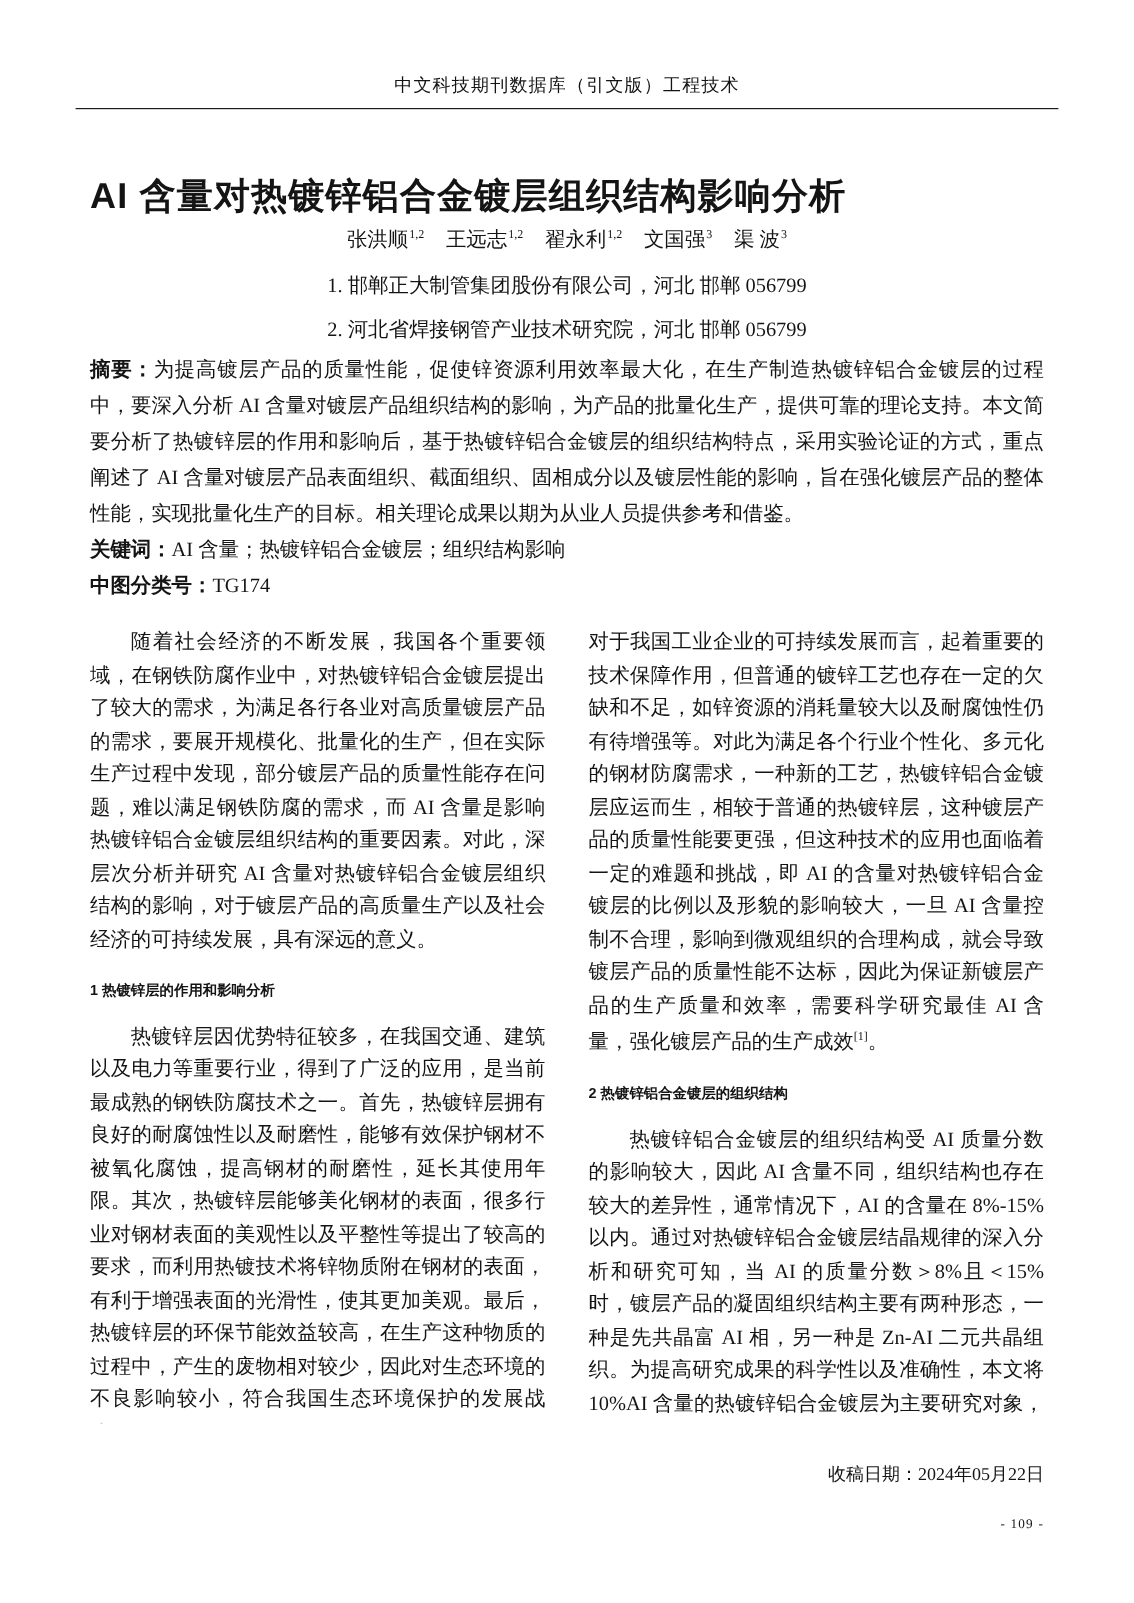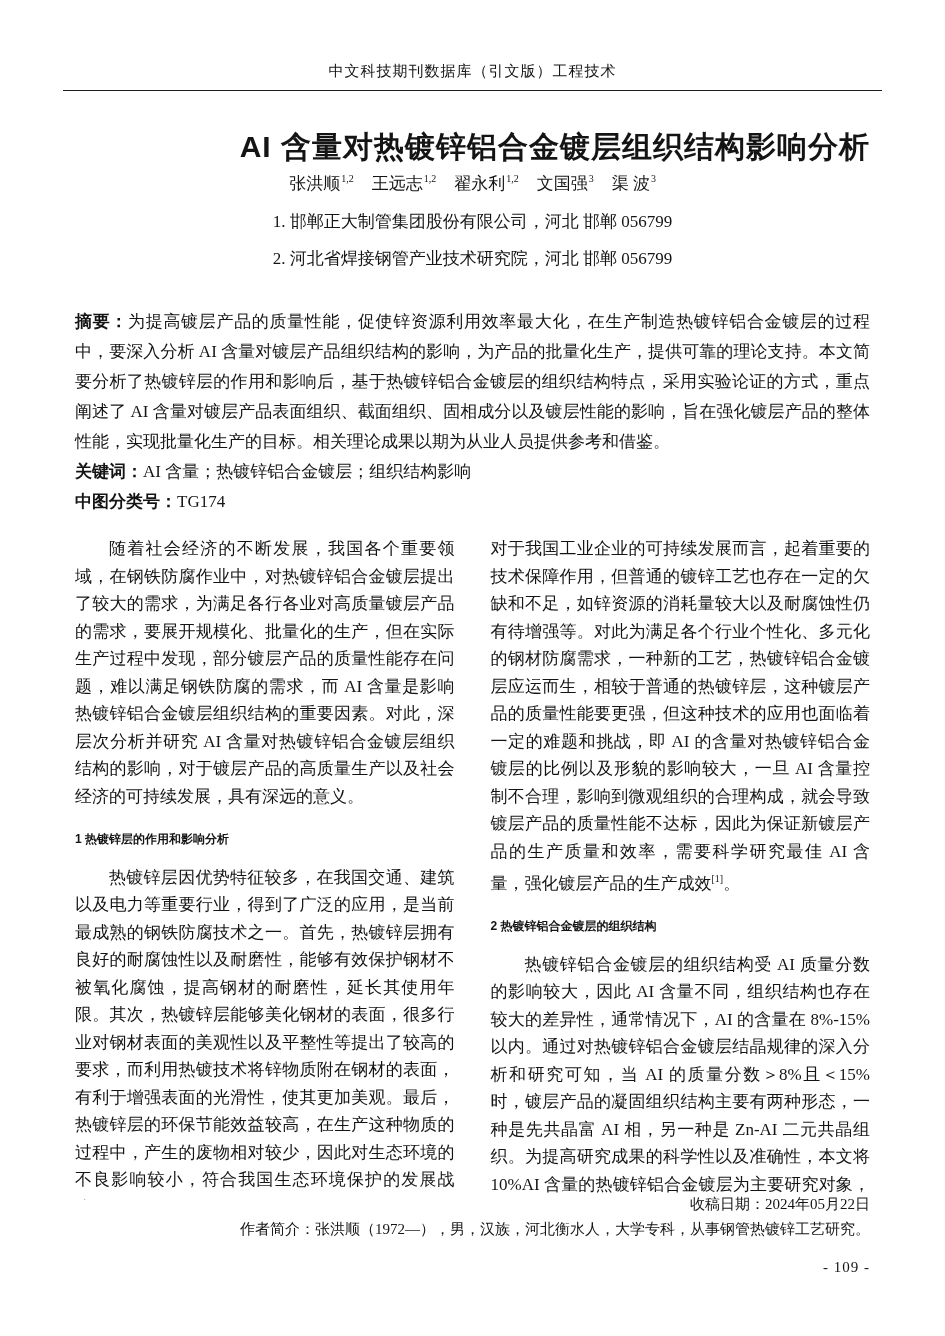--- a/index.html
+++ b/index.html
@@ -19,38 +19,37 @@
     font-size:15px;
     padding-top:62px;
     letter-spacing:1px;
   }
   .header-rule {
     border:none;
     border-top:1.6px solid #1c1c1c;
     margin:9px -12px 0 -12px;
   }
   .title {
-    text-align:right;
+    text-align:left;
     font-family:"Liberation Sans","DejaVu Sans",sans-serif;
     font-weight:700;
     font-size:30px;
     letter-spacing:1px;
-    margin:36px 0 0 0;
+    margin:52px 0 0 0;
   }
   .authors {
     text-align:center;
     font-size:17px;
     margin-top:4px;
   }
   .author { margin:0 9px; white-space:nowrap; }
   .author sup { font-size:10px; margin-left:1px; }
   .affiliations { text-align:center; font-size:17px; margin-top:8px; }
   .affil { line-height:37px; }
   .abstract-block {
-    margin-top:30px;
     font-size:17px;
     line-height:30px;
     text-align:justify;
   }
   .inline-label {
     font-family:"Liberation Sans","DejaVu Sans",sans-serif;
     font-weight:700;
   }
   .kw-line, .clc-line { font-size:17px; line-height:30px; text-align:justify; }
   .columns {
@@ -82,21 +81,21 @@
     left:70px; right:70px;
     bottom:94px;
     font-size:15px;
     line-height:25px;
     text-align:right;
   }
   .pageno {
     position:absolute;
     right:70px;
     bottom:60px;
-    font-size:15px;
+    font-size:11px;
     letter-spacing:1px;
   }
 </style>
 </head>
 <body>
 
 <div class="page">
 
   <div class="journal-line">中文科技期刊数据库（引文版）工程技术</div>
   <hr class="header-rule">
@@ -132,20 +131,17 @@
         <p class="body-para noindent">对于我国工业企业的可持续发展而言，起着重要的技术保障作用，但普通的镀锌工艺也存在一定的欠缺和不足，如锌资源的消耗量较大以及耐腐蚀性仍有待增强等。对此为满足各个行业个性化、多元化的钢材防腐需求，一种新的工艺，热镀锌铝合金镀层应运而生，相较于普通的热镀锌层，这种镀层产品的质量性能要更强，但这种技术的应用也面临着一定的难题和挑战，即 AI 的含量对热镀锌铝合金镀层的比例以及形貌的影响较大，一旦 AI 含量控制不合理，影响到微观组织的合理构成，就会导致镀层产品的质量性能不达标，因此为保证新镀层产品的生产质量和效率，需要科学研究最佳 AI 含量，强化镀层产品的生产成效<sup>[1]</sup>。</p>
         <h3 class="sec-heading">2 热镀锌铝合金镀层的组织结构</h3>
         <p class="body-para">热镀锌铝合金镀层的组织结构受 AI 质量分数的影响较大，因此 AI 含量不同，组织结构也存在较大的差异性，通常情况下，AI 的含量在 8%-15%以内。通过对热镀锌铝合金镀层结晶规律的深入分析和研究可知，当 AI 的质量分数＞8%且＜15%时，镀层产品的凝固组织结构主要有两种形态，一种是先共晶富 AI 相，另一种是 Zn-AI 二元共晶组织。为提高研究成果的科学性以及准确性，本文将 10%AI 含量的热镀锌铝合金镀层为主要研究对象，综合分析这种镀层产品的质量结构。</p>
       </div>
   </div>
 
   <div class="footnote">
     <div>
       <span>收稿日期：</span><span>2024年05月22日</span>
     </div>
-    <div>
-      <span>作者简介：</span><span>张洪顺（1972—），男，汉族，河北衡水人，大学专科，从事钢管热镀锌工艺研究。</span>
-    </div>
   </div>
 
   <div class="pageno">- 109 -</div>
 
 </div>
 
 </body></html>

